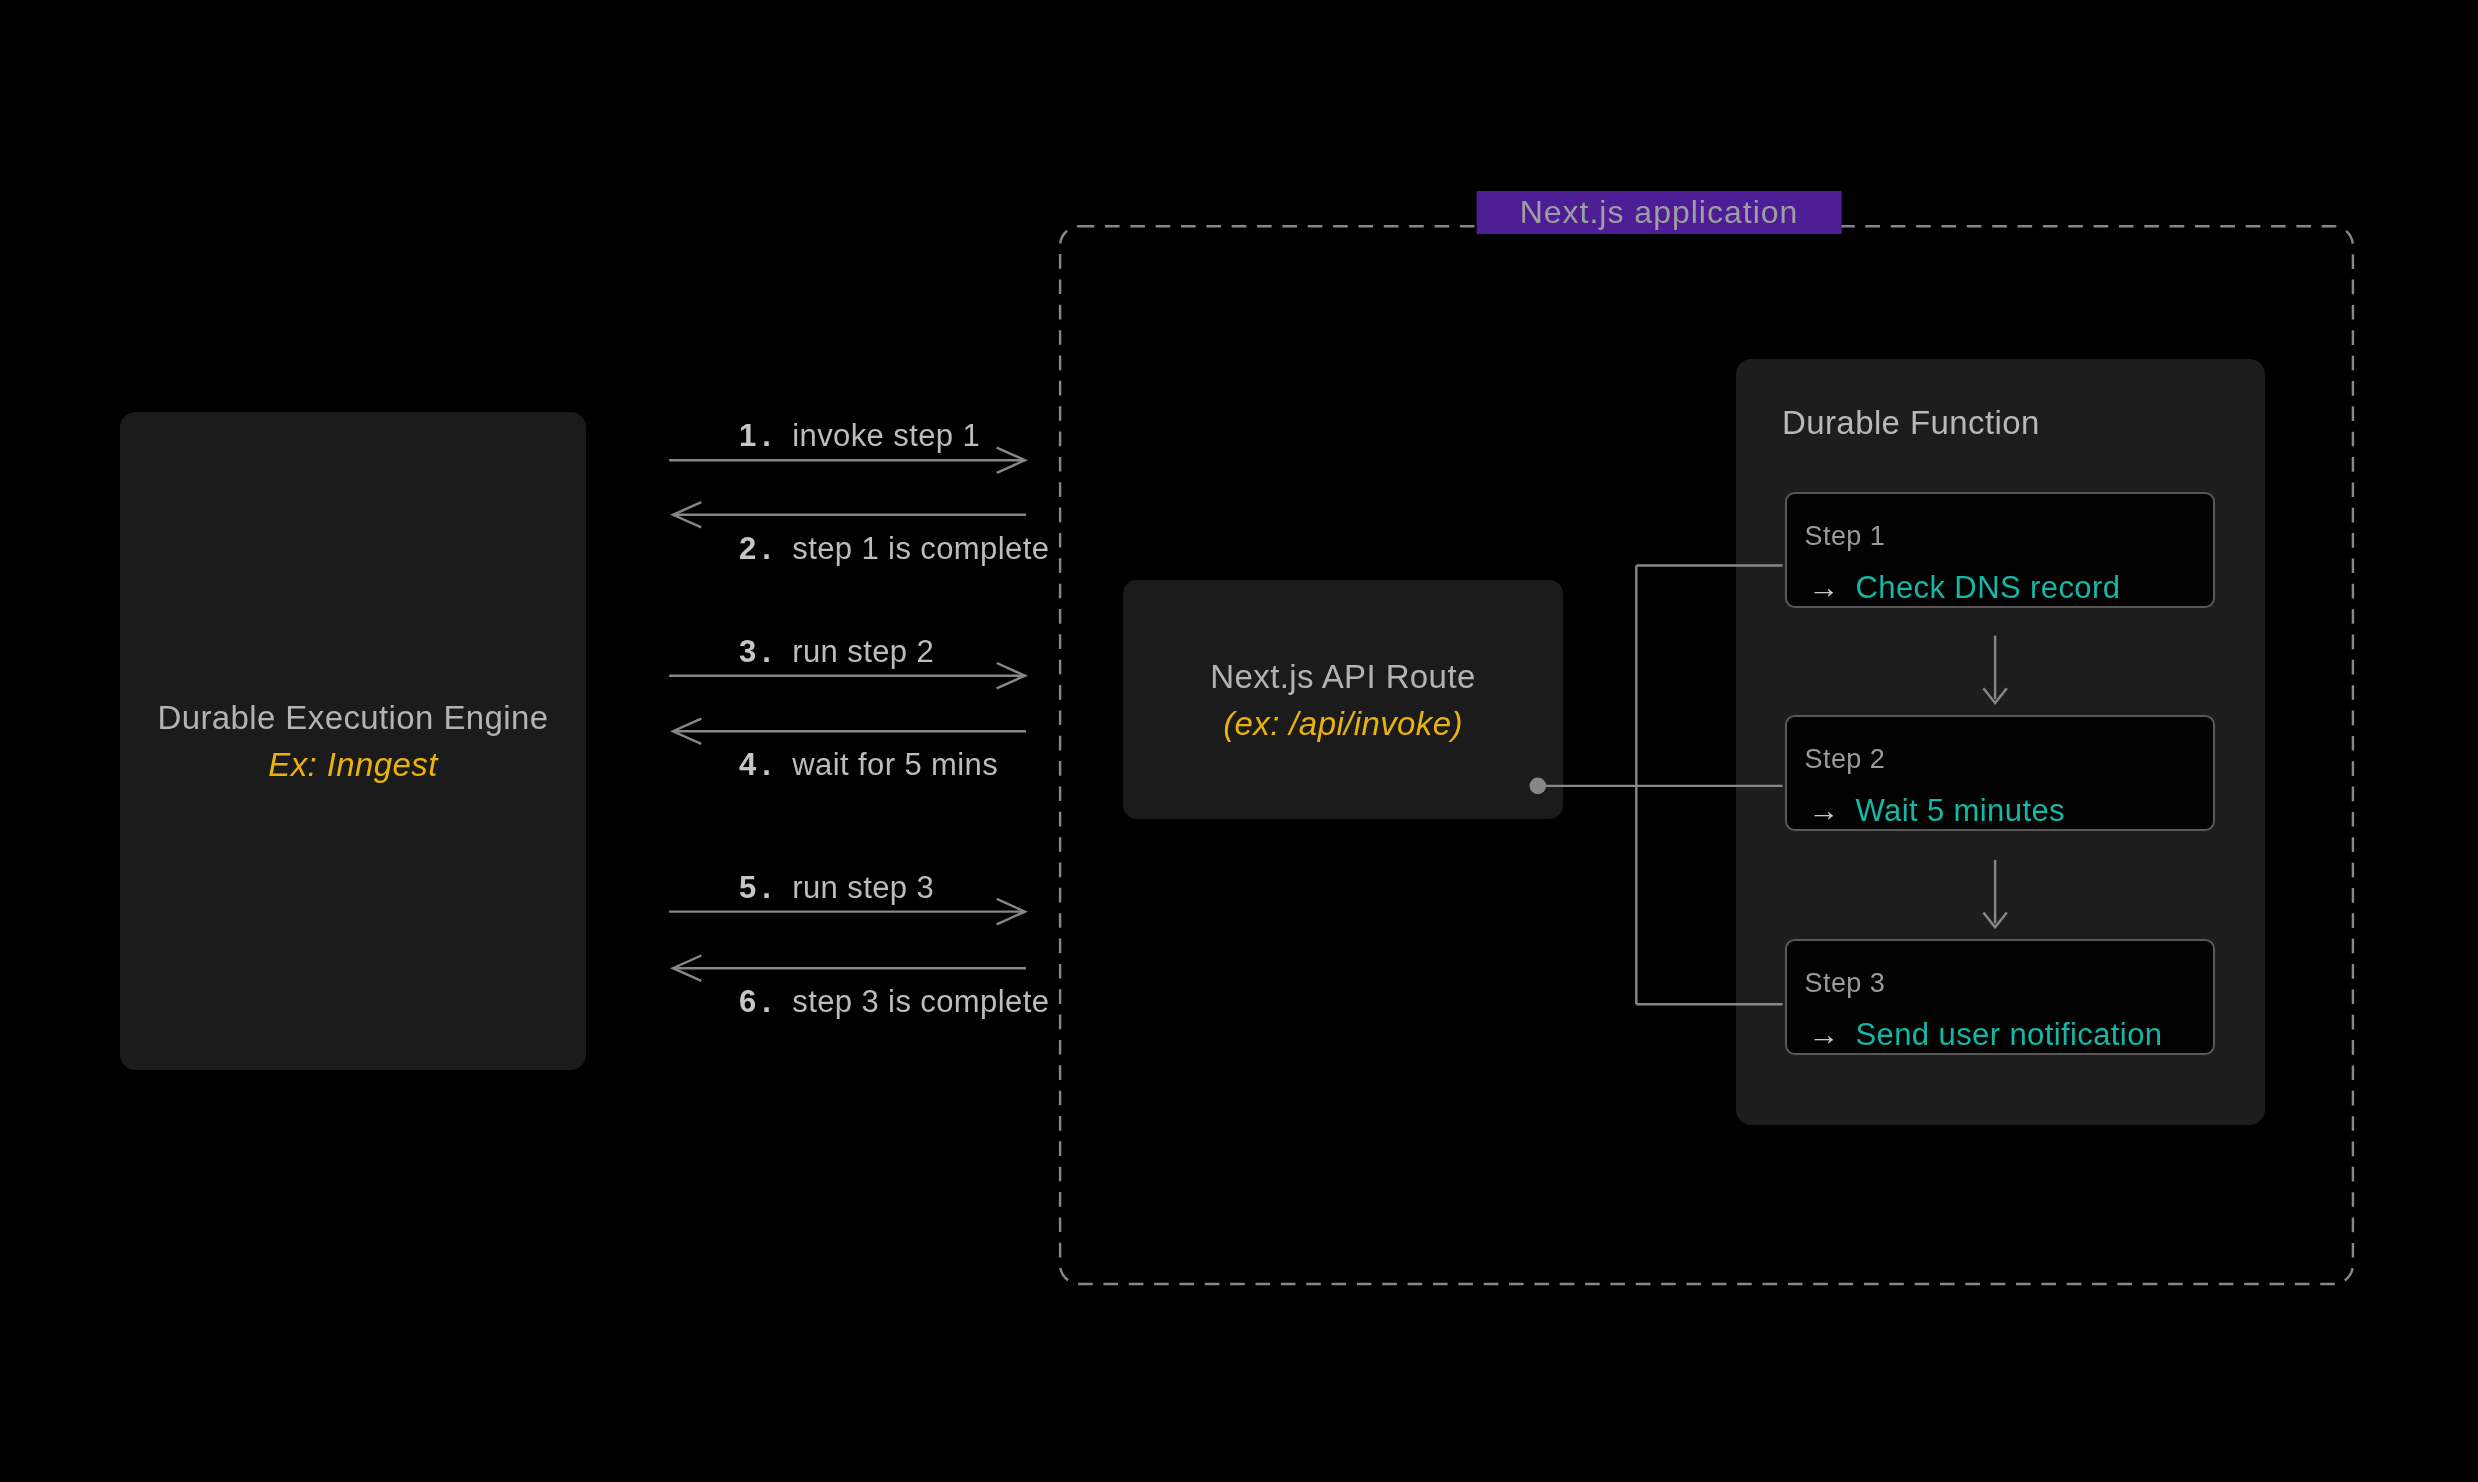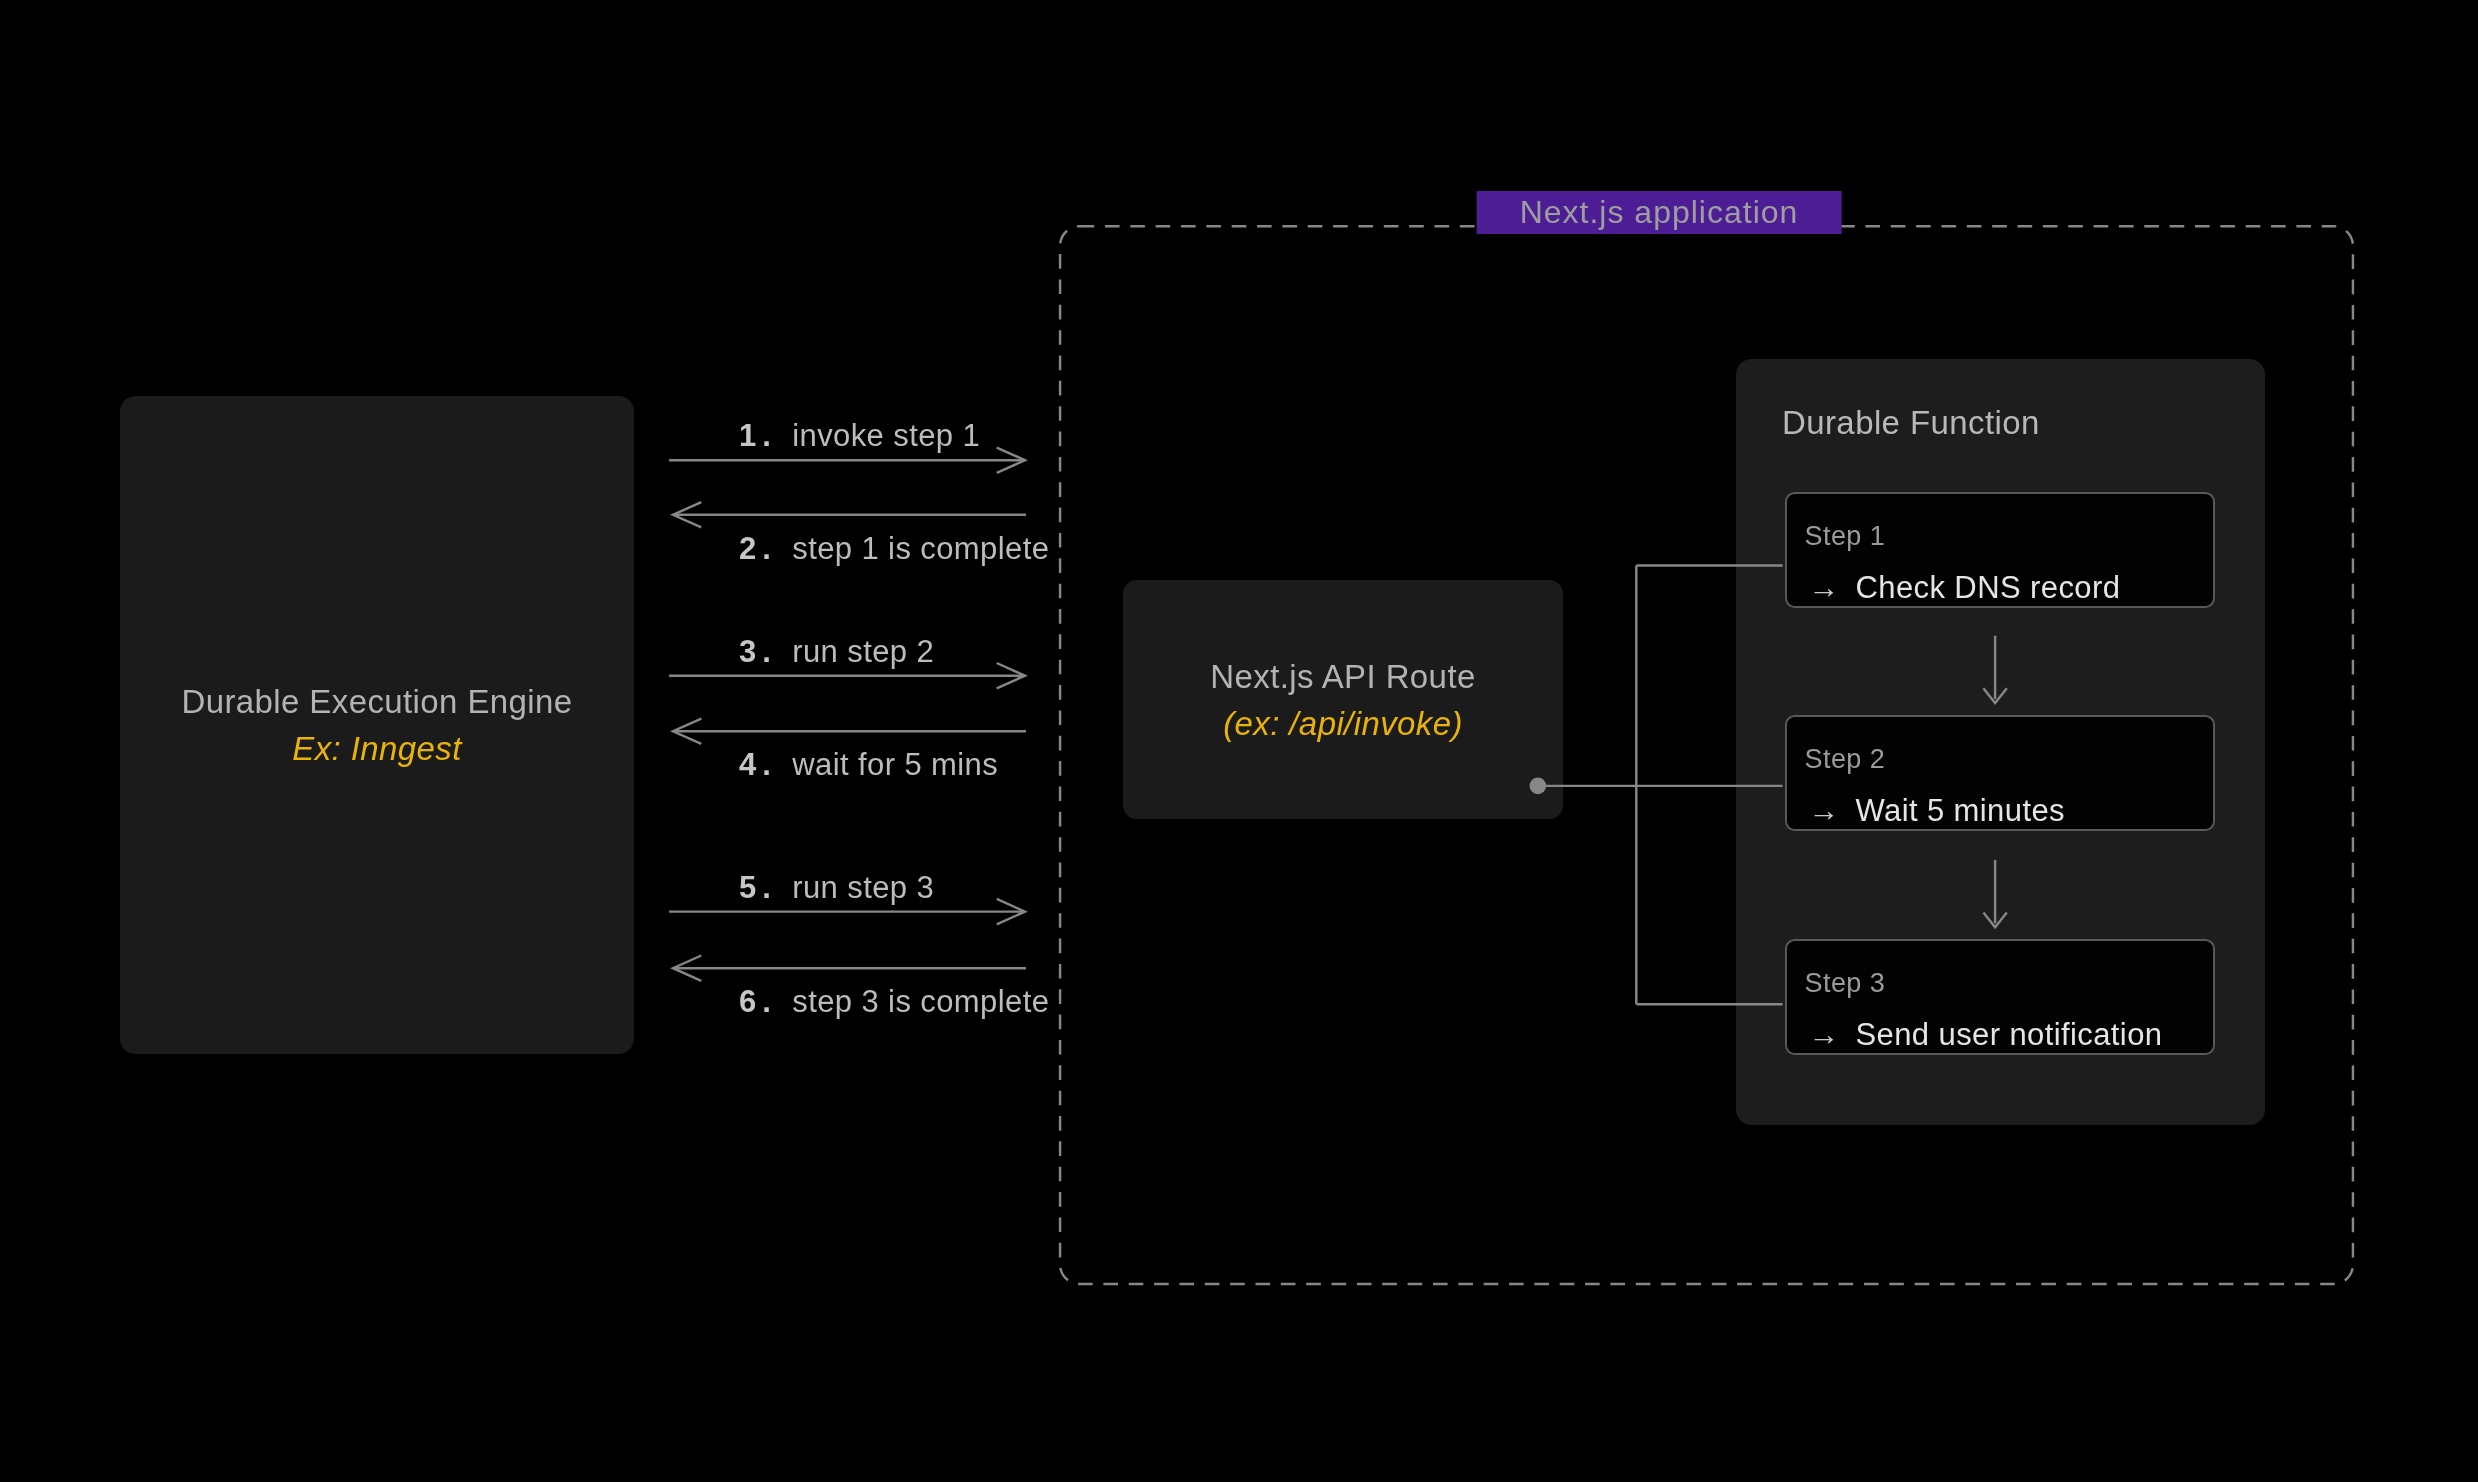--- a/index.html
+++ b/index.html
@@ -86,34 +86,34 @@
     height: 116px;
     box-sizing: border-box;
     background: #020202;
     border: 2px solid #585858;
     border-radius: 9.8px;
     padding: 25px 0 0 17.6px;
   }
   .step-label { font-size: 27px; line-height: 35px; color: #9b9b9b; }
   .step-main  { margin-top: 9.8px; font-size: 31px; line-height: 47px; display: flex; align-items: center; }
   .step-arrow { color: #c9c9c9; margin-right: 15.6px; margin-left: 3.9px; }
-  .step-text  { color: #e5e5e5; }
+  .step-text  { color: #14b8a6; }
 
   svg.overlay {
     position: absolute;
     left: 0; top: 0;
     pointer-events: none;
   }
 </style>
 </head>
 <body>
 
 <div id="canvas">
 
-  <div class="fillbox" style="left:120px; top:396px; width:514px; height:658px;">
+  <div class="fillbox" style="left:120px; top:412px; width:466px; height:658px;">
     <div class="box-title">Durable Execution Engine</div>
     <div class="box-subtitle">Ex: Inngest</div>
   </div>
 
   <div class="msg-label" style="top:414px;">
     <span class="num">1.</span><span>invoke step 1</span>
   </div>
   <div class="msg-label" style="top:527px;">
     <span class="num">2.</span><span>step 1 is complete</span>
   </div>

